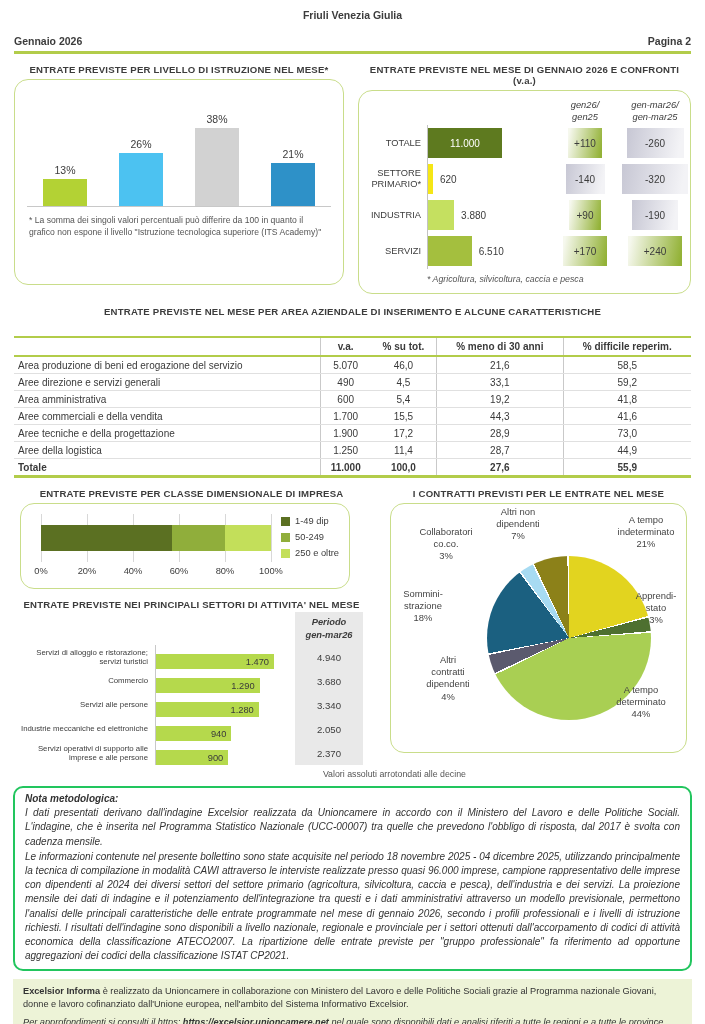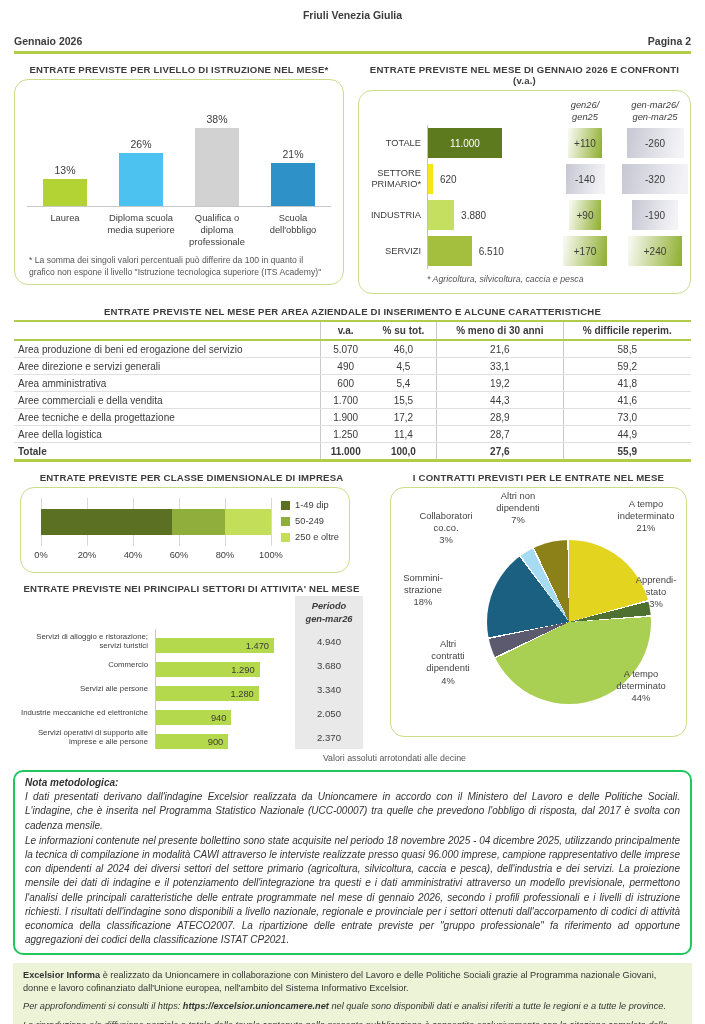--- a/index.html
+++ b/index.html
@@ -34,21 +34,21 @@
   .conf-bar{height:30px;display:flex;align-items:center;justify-content:center;}
   .conf-bar .in-val{color:#fff;font-size:10px;}
   .out-val{font-size:10px;margin-left:7px;color:#3c3c3c;}
   .delta-cell{display:flex;justify-content:center;}
   .delta-box{height:30px;display:flex;align-items:center;justify-content:center;font-size:10px;color:#3c3c3c;}
   .delta-box.pos{background:linear-gradient(100deg,#f6f8ee 5%,#93b237 95%);}
   .delta-box.neg{background:linear-gradient(100deg,#c7c7d4 0%,#f3f3f6 90%);}
   .conf-foot{grid-column:1/-1;font-style:italic;font-size:8.8px;color:#555;padding:5px 0 0 62px;}
   
   .tbl-wrap{margin:12px 14px 0;}
-  .tbl-wrap .sec-title{margin-bottom:3px;}
+  .tbl-wrap .sec-title{margin-bottom:19px;}
   table.data-table{width:100%;border-collapse:collapse;font-size:10px;color:#3a3a3a;border-top:2.5px solid #b2cc4a;}
   .data-table th{font-weight:bold;border-bottom:2.5px solid #b2cc4a;padding:3px 4px;}
   .data-table td{padding:2.5px 4px;border-bottom:1px solid #e0e0e0;}
   .data-table td:first-child,.data-table th:first-child{text-align:left;}
   .data-table td,.data-table th{text-align:center;}
   .data-table td:nth-child(2),.data-table th:nth-child(2),
   .data-table td:nth-child(4),.data-table th:nth-child(4),
   .data-table td:nth-child(5),.data-table th:nth-child(5){border-left:1px solid #c9c9c9;}
   .data-table tr.total td{font-weight:bold;border-top:1.5px solid #b2cc4a;border-bottom:3px solid #b2cc4a;}
   
@@ -122,26 +122,20 @@
             <div class="edu-bar" style="height: 53.3px; background: rgb(76, 194, 241);"></div>
           </div>
           <div class="edu-col">
             <span class="edu-pct">38%</span>
             <div class="edu-bar" style="height: 77.9px; background: rgb(210, 210, 210);"></div>
           </div>
           <div class="edu-col">
             <span class="edu-pct">21%</span>
             <div class="edu-bar" style="height: 43.05px; background: rgb(46, 145, 200);"></div>
           </div>
-        </div>
-        <div class="edu-labels">
-          <div class="edu-label">Laurea</div>
-          <div class="edu-label">Diploma scuola media superiore</div>
-          <div class="edu-label">Qualifica o diploma professionale</div>
-          <div class="edu-label">Scuola dell'obbligo</div>
         </div>
         <div class="edu-foot">* La somma dei singoli valori percentuali può differire da 100 in quanto il grafico non espone il livello "Istruzione tecnologica superiore (ITS Academy)"</div>
       </div>
     </div>
 
     <div class="col-b">
       <div class="sec-title">ENTRATE PREVISTE NEL MESE DI GENNAIO 2026 E CONFRONTI (v.a.)</div>
       <div class="panel panel-conf">
         <div class="conf-grid">
           <div></div>

